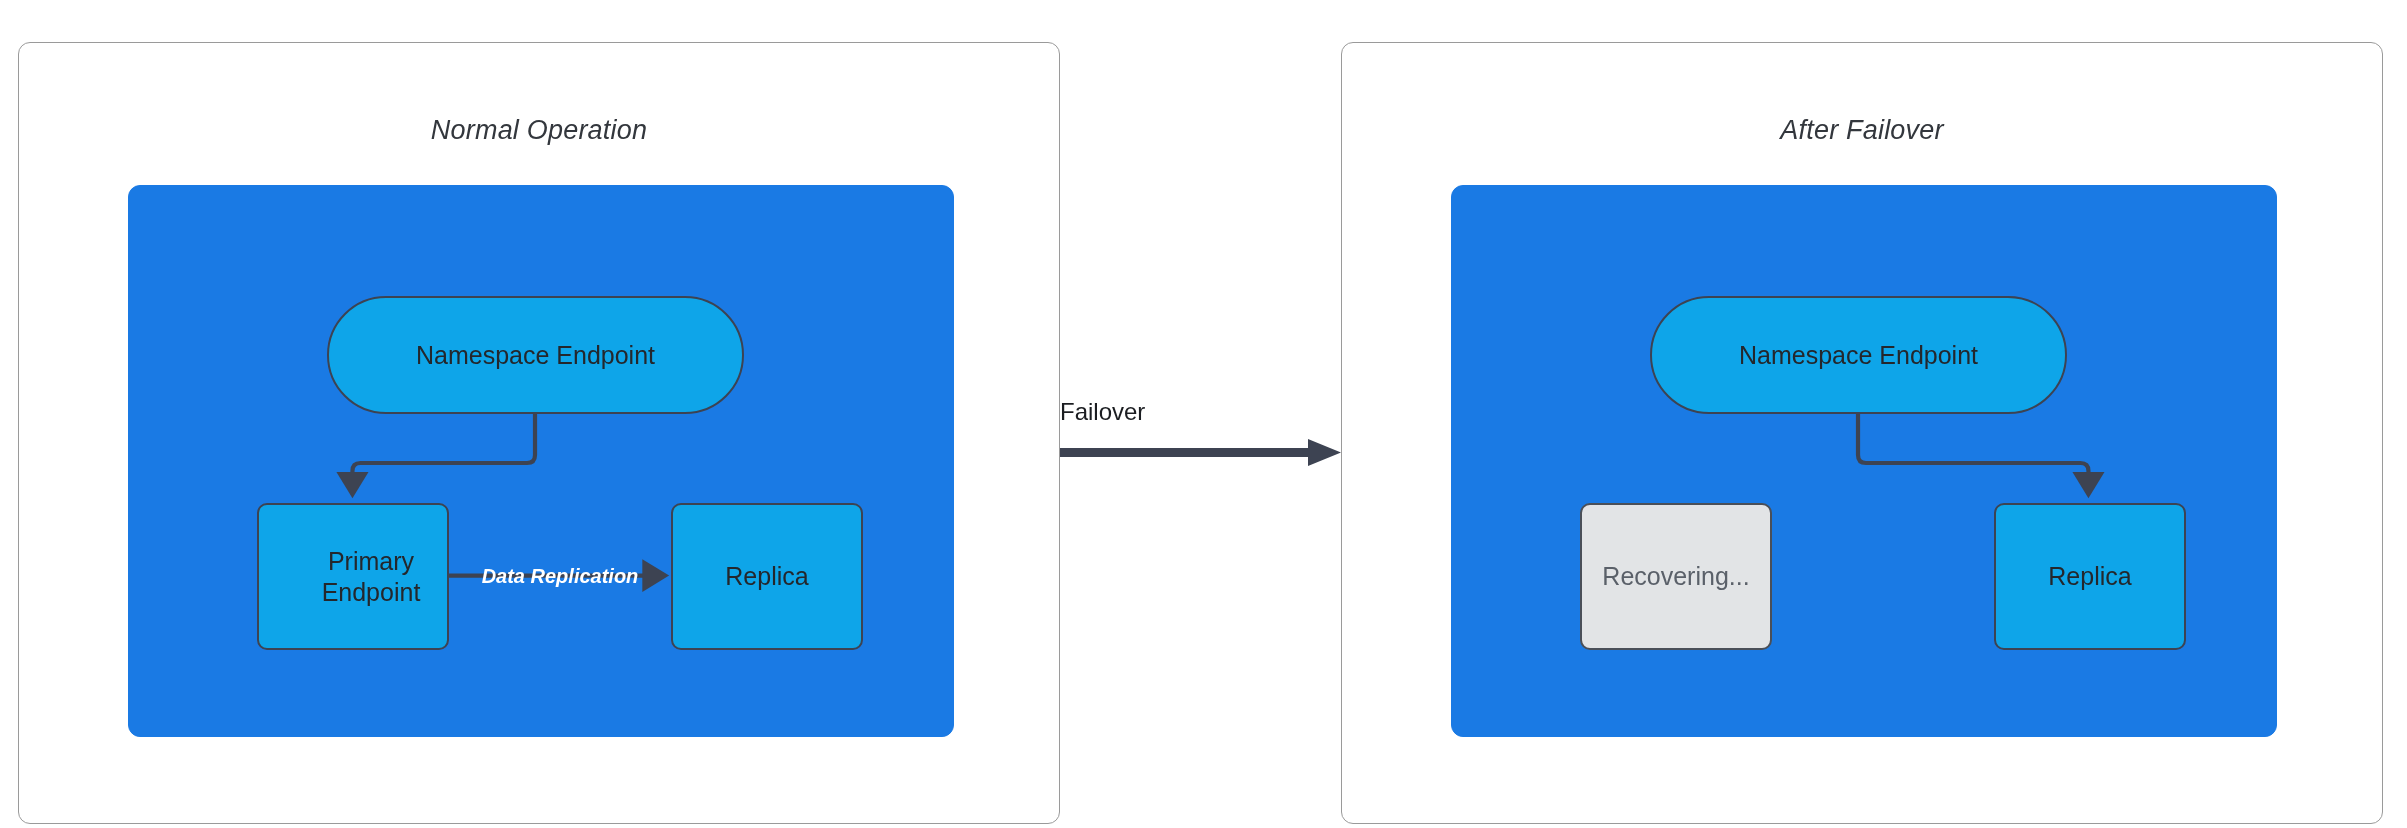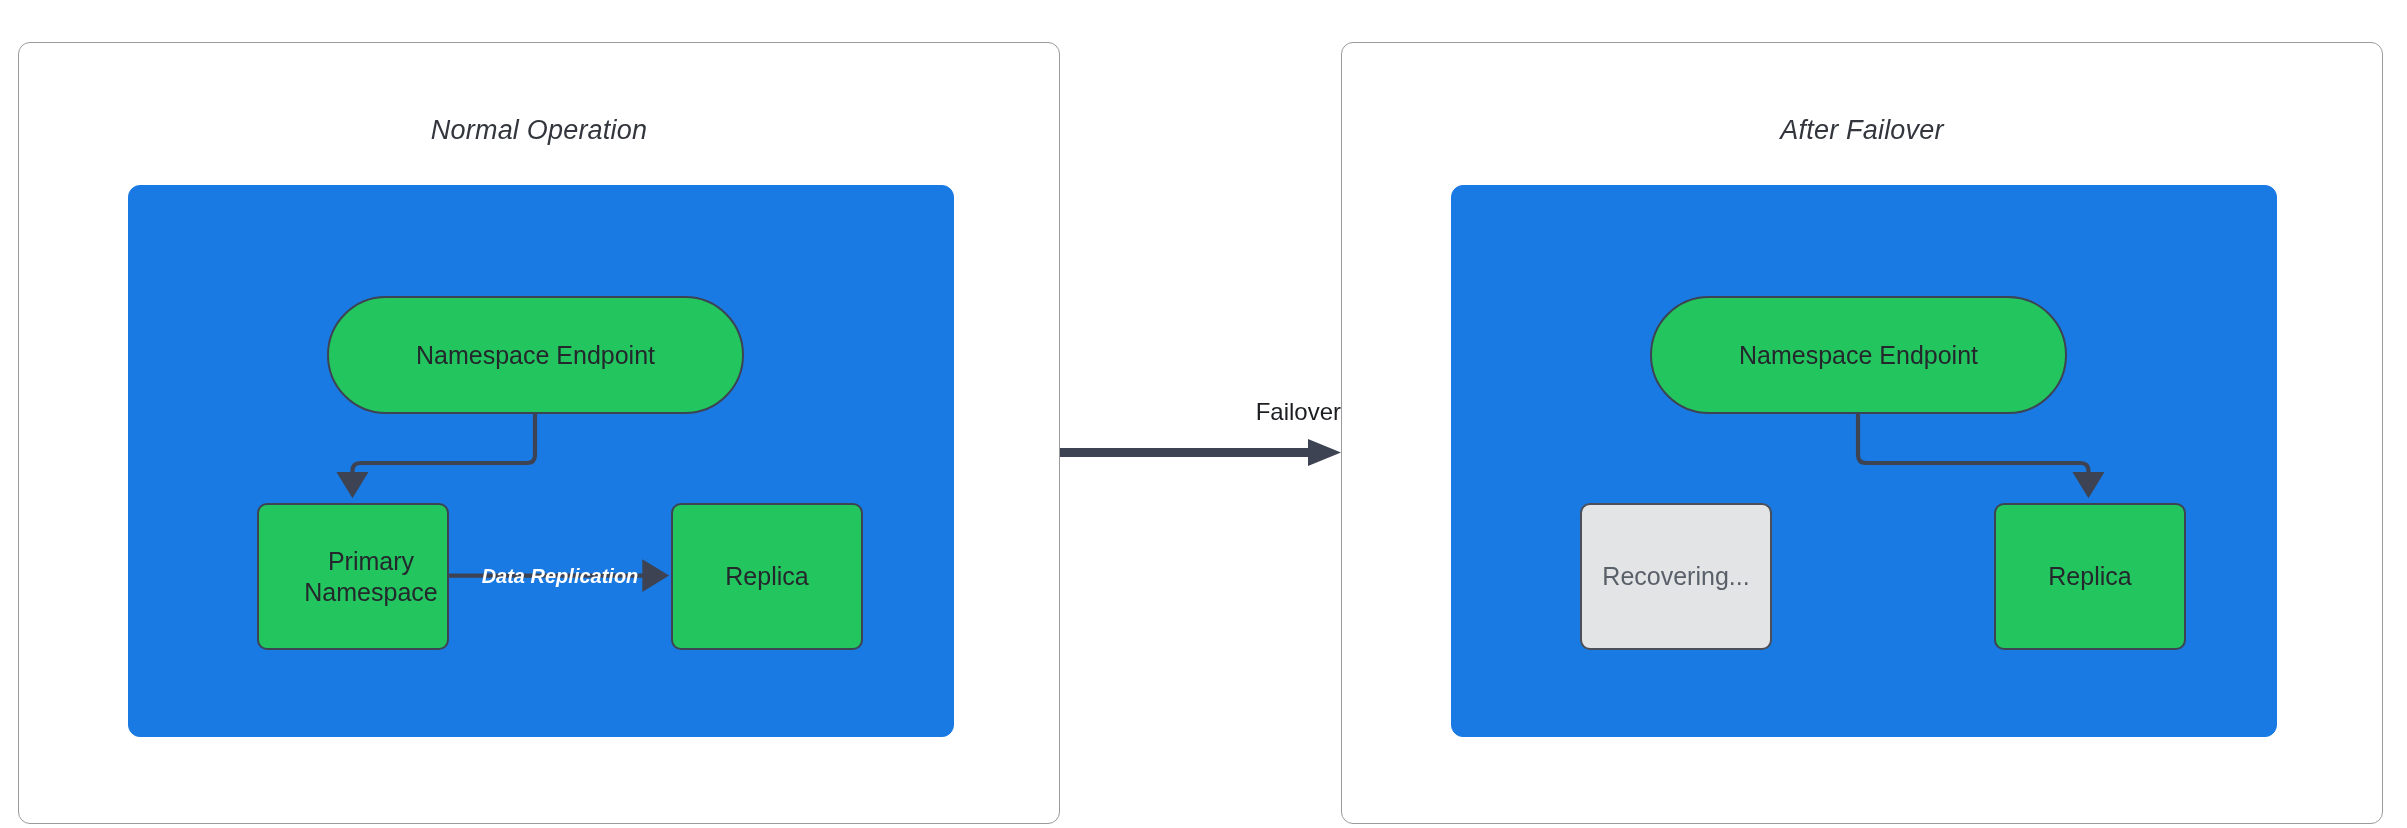--- a/index.html
+++ b/index.html
@@ -59,21 +59,21 @@
 
   
   .node {
     position: absolute;
     box-sizing: border-box;
     display: flex;
     align-items: center;
     justify-content: center;
     text-align: center;
     border: 2.2px solid #3d4352;
-    background: #22c55e;
+    background: #0ea5e9;
     color: #24272c;
     font-size: 25px;
     line-height: 1.22;
     z-index: 3;
   }
   .node.pill {
     border-radius: 100px;
   }
   .node.box {
     border-radius: 10px;
@@ -128,21 +128,21 @@
     left: 1060px;
     top: 378px;
     width: 281px;
     height: 90px;
   }
   #failover-label {
     position: absolute;
     left: 0;
     top: 0;
     width: 100%;
-    text-align: right;
+    text-align: left;
     font-size: 24px;
     color: #1b1d21;
   }
   #failover-arrow {
     position: absolute;
     left: 0;
     top: 38px;
     width: 281px;
     height: 34px;
     overflow: visible;
@@ -174,21 +174,21 @@
         <path d="M 320,391 L 528,391" fill="none" stroke="#3d4352" stroke-width="4.2" marker-end="url(#ah-repl)"></path>
       </svg>
 
       <div class="node pill" id="node-endpoint-left">
         <span>Namespace Endpoint</span>
       </div>
 
       <div class="node box" id="node-primary">
         <span>
           <span>Primary</span><br>
-          <span>Namespace</span>
+          <span>Endpoint</span>
         </span>
       </div>
 
       <div class="node box" id="node-replica-left">
         <span>Replica</span>
       </div>
 
       <div id="label-data-replication">Data Replication</div>
 
     </div>

